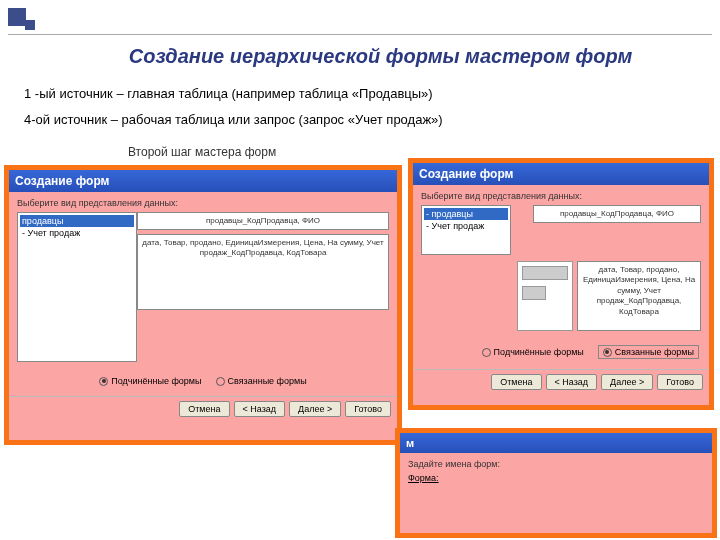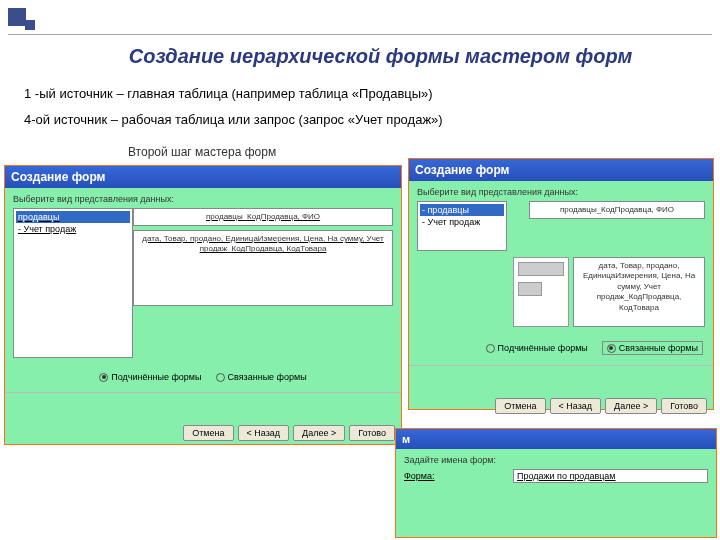--- a/index.html
+++ b/index.html
@@ -6,30 +6,30 @@
   body { width: 720px; height: 540px; font-family: Arial, sans-serif; background: #fff; position: relative; overflow: hidden; }
   .sq1 { position:absolute; top:8px; left:8px; width:18px; height:18px; background:#3b4d8b; }
   .sq2 { position:absolute; top:20px; left:25px; width:10px; height:10px; background:#3b4d8b; }
   .line { position:absolute; top:34px; left:8px; right:8px; height:1px; background:#aaa; }
   .title { position:absolute; top:45px; left:0; right:0; text-align:center; font-size:20px; color:#2b3980; font-style:italic; font-weight:bold;margin-left:41px; }
   .txt1 { position:absolute; top:86px; left:24px; font-size:13px; }
   .txt2 { position:absolute; top:112px; left:24px; font-size:13px; }
   .txt3 { position:absolute; top:145px; left:128px; font-size:12px; color:#333; }
 
   
-  .dlg { position:absolute; background:#86efac; border:1px solid #f97316; font-size:10px; }
+  .dlg { position:absolute; background:#fca5a5; border:5px solid #f97316; font-size:10px; }
   .titlebar { background:linear-gradient(to bottom,#3668d9,#274fb8); color:#fff; padding:4px 6px; font-weight:bold; font-size:12px; }
   .dlg-body { padding:6px 8px; }
   .lbl { font-size:9px; color:#333; margin-bottom:4px; }
   .listbox { background:#fff; border:1px solid #888; font-size:9px; padding:2px; }
   .sel { background:#316ac5; color:#fff; padding:1px 2px; }
   .nosel { padding:1px 2px; }
   .fieldbox { background:#fff; border:1px solid #888; font-size:8px; padding:3px; color:#333; line-height:1.3;text-align:center; }
   .btnrow { display:flex; gap:4px; justify-content:flex-end; padding:4px 6px; }
-  .btn { background:#ece9d8; border:1px solid #888; padding:2px 8px; font-size:9px; border-radius:2px;margin-top:28px; }
+  .btn { background:#ece9d8; border:1px solid #888; padding:2px 8px; font-size:9px; border-radius:2px; }
   .radio-row { display:flex; gap:14px; padding:4px 2px; font-size:9px; }
   .radio { display:flex; align-items:center; gap:3px; }
   .radio i { width:9px; height:9px; border:1px solid #555; border-radius:50%; display:inline-flex; align-items:center; justify-content:center;}
   .radio i.on::after { content:""; width:4px; height:4px; background:#333; border-radius:50%;}
   .graybox { background:#ccc; border:1px solid #999; }
   .preview { background:#fff; border:1px solid #999; position:relative; }
   .fieldlabel { display:flex; align-items:center; gap:17px; margin:3px 0; font-size:9px;text-decoration:underline;}
   .input { background:#fff; border:1px solid #888; padding:1px 3px; font-size:9px; flex:1; }
   .dlgA { top:165px; left:4px; width:398px; height:280px; }
   .dlgB { top:158px; left:408px; width:306px; height:252px; }
@@ -43,21 +43,21 @@
 <div class="line"></div>
 <div class="title">Создание иерархической формы мастером форм</div>
 <div class="txt1">1 -ый источник – главная таблица (например таблица «Продавцы»)</div>
 <div class="txt2">4-ой источник – рабочая таблица или запрос (запрос «Учет продаж»)</div>
 <div class="txt3">Второй шаг мастера форм</div>
 
 <div class="dlg dlgA">
   <div class="titlebar">Создание форм</div>
   <div class="dlg-body">
     <div class="lbl">Выберите вид представления данных:</div>
-    <div style="display:flex; text-decoration:underline;">
+    <div style="display:flex; ">
       <div class="listbox" style="width:120px; height:150px;">
         <div class="sel">продавцы</div>
         <div class="nosel">- Учет продаж</div>
       </div>
       <div style="flex:1;">
         <div class="fieldbox" style="height:18px; margin-bottom:4px;">продавцы_КодПродавца, ФИО</div>
         <div class="fieldbox" style="height:76px;">дата, Товар, продано, ЕдиницаИзмерения, Цена, На сумму, Учет продаж_КодПродавца, КодТовара</div>
       </div>
     </div>
     <div class="radio-row" style="justify-content:center; margin-top:10px;">
@@ -118,16 +118,15 @@
     <div class="btn">Готово</div>
   </div>
 </div>
 
 <div class="dlg dlgC">
   <div class="titlebar" style="font-size:11px;">м</div>
   <div class="dlg-body">
     <div class="lbl">Задайте имена форм:</div>
     <div class="fieldlabel">
       <span style="width:92px;">Форма:</span>
-      <div class="input">Продажи по продавцам</div>
     </div>
   </div>
 </div>
 
 </body></html>

